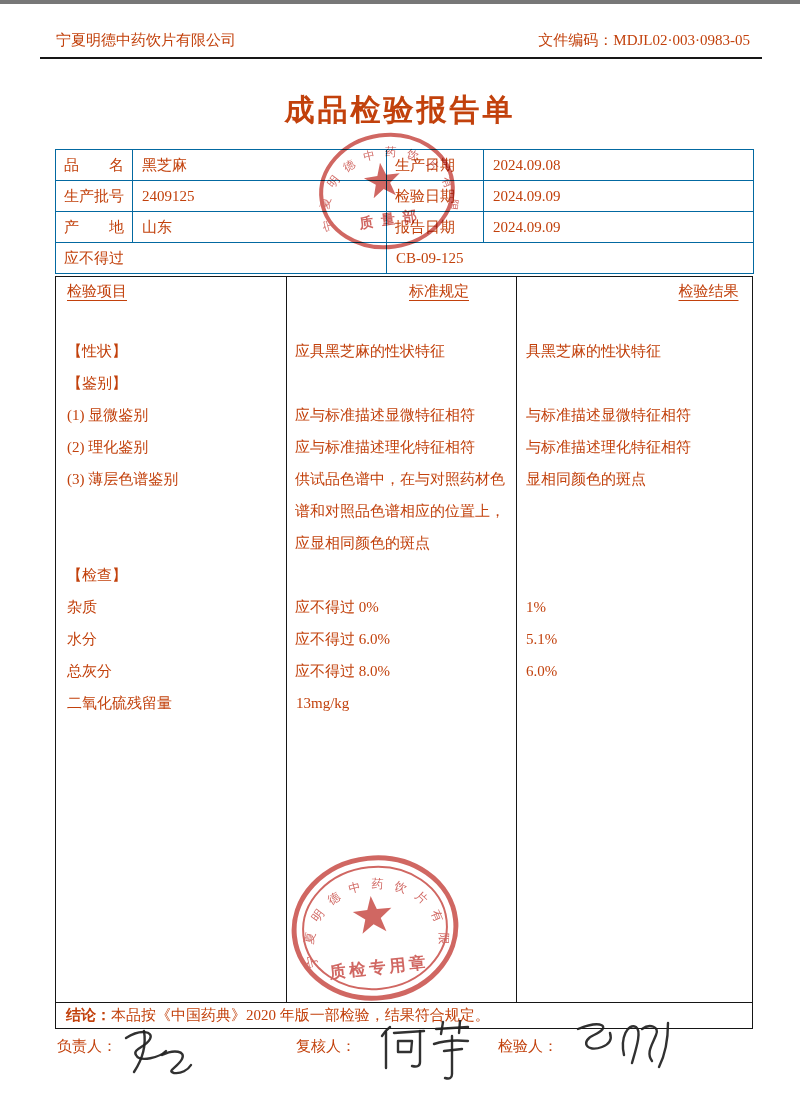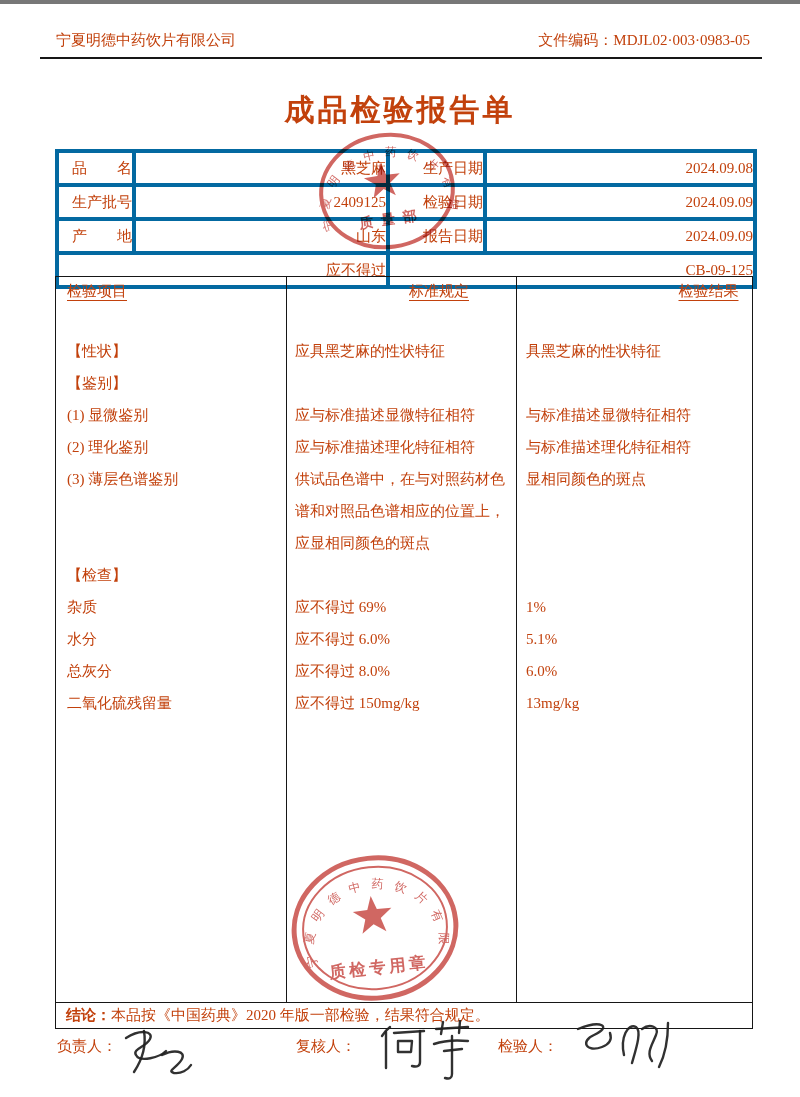--- a/index.html
+++ b/index.html
@@ -19,22 +19,22 @@
   .title{
     position:absolute;left:0;top:86px;width:100%;text-align:center;
     font-size:30px;font-weight:bold;letter-spacing:3px;
   }
   
   table.info{
     position:absolute;left:55px;top:145px;border-collapse:collapse;
     table-layout:fixed;width:698px;font-size:15px;
   }
   table.info td{
-    border:4px solid #0369a1;height:30px;padding:0 0 0 9px;
-    white-space:nowrap;overflow:hidden;text-align:right;
+    border:1px solid #0369a1;height:30px;padding:0 0 0 9px;
+    white-space:nowrap;overflow:hidden;
   }
   table.info td.lbl{padding-left:8px;}
   
   .spec{
     position:absolute;left:55px;top:272px;width:696px;height:751px;
     border:1px solid #161616;font-size:15px;
   }
   .vline{position:absolute;top:0;width:1px;height:725px;background:#161616;}
   .vline.v1{left:230px;}
   .vline.v2{left:460px;}
@@ -149,36 +149,35 @@
         <div class="c2">供试品色谱中，在与对照药材色谱和对照品色谱相应的位置上，应显相同颜色的斑点</div>
         <div class="c3">显相同颜色的斑点</div>
       </div>
       <div class="srow">
         <div class="c1">【检查】</div>
         <div class="c2"></div>
         <div class="c3"></div>
       </div>
       <div class="srow">
         <div class="c1">杂质</div>
-        <div class="c2">应不得过 69%</div>
+        <div class="c2">应不得过 0%</div>
         <div class="c3">1%</div>
       </div>
       <div class="srow">
         <div class="c1">水分</div>
         <div class="c2">应不得过 6.0%</div>
         <div class="c3">5.1%</div>
       </div>
       <div class="srow">
         <div class="c1">总灰分</div>
         <div class="c2">应不得过 8.0%</div>
         <div class="c3">6.0%</div>
       </div>
       <div class="srow">
         <div class="c1">二氧化硫残留量</div>
-        <div class="c2">应不得过 150mg/kg</div>
         <div class="c3">13mg/kg</div>
       </div>
     </div>
 
     <div class="concl">
       <b>结论：</b><span>本品按《中国药典》2020 年版一部检验，结果符合规定。</span>
     </div>
   </div>
 
   <span class="sig-label" style="left:57px;top:1033px;">负责人：</span>

